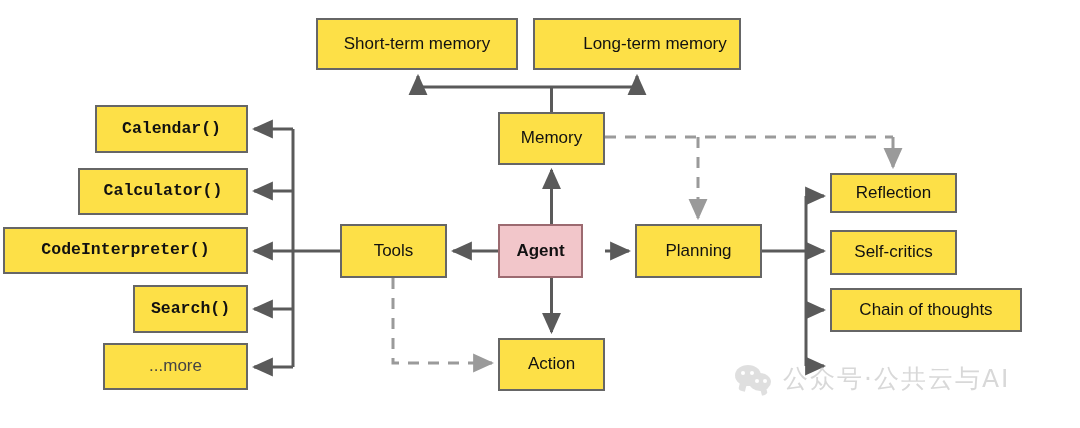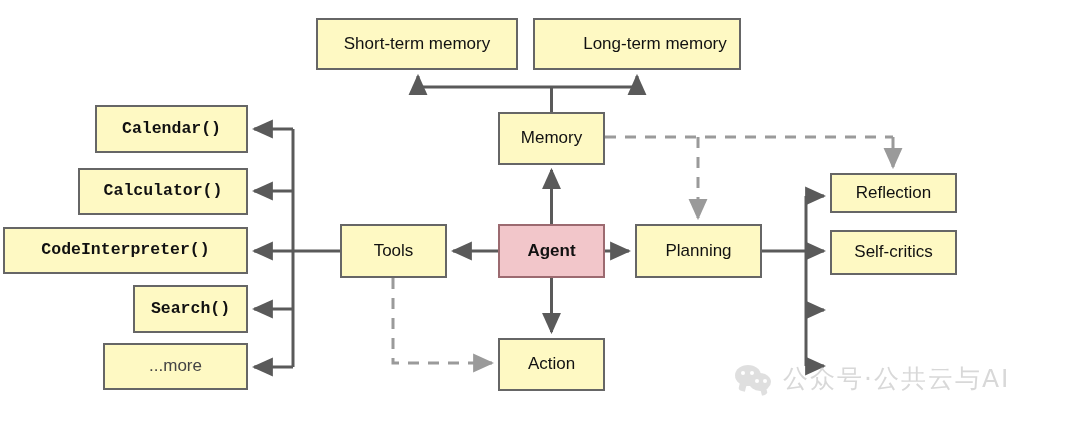--- a/index.html
+++ b/index.html
@@ -3,21 +3,21 @@
 <meta charset="utf-8">
 <style>
   html,body{margin:0;padding:0;background:#ffffff;}
   body{width:1080px;height:428px;overflow:hidden;
        font-family:"Liberation Sans","DejaVu Sans",sans-serif;}
   #stage{position:relative;width:1080px;height:428px;background:#fff;}
   svg.edges{position:absolute;left:0;top:0;width:1080px;height:428px;}
   .node{
     position:absolute;
     box-sizing:border-box;
-    background:#fef9c3;
+    background:#fde047;
     border:2px solid #666666;
     display:flex;align-items:center;justify-content:center;
     color:#111111;
     font-size:17px;
     line-height:1.1;
     text-align:center;
     white-space:nowrap;
     z-index:3;
   }
   .node.mono{
@@ -129,21 +129,21 @@
   </div>
 
   <div class="node" style="left:533px;top:18px;width:208px;height:52px;padding-left:36px;">
     <span>Long-term memory</span>
   </div>
 
   <div class="node" style="left:498px;top:112px;width:107px;height:53px;">
     <span>Memory</span>
   </div>
 
-  <div class="node agent" style="left:498px;top:224px;width:107px;height:54px;">
+  <div class="node agent" style="left:498px;top:224px;width:85px;height:54px;">
     <span>Agent</span>
   </div>
 
   <div class="node" style="left:340px;top:224px;width:107px;height:54px;">
     <span>Tools</span>
   </div>
 
   <div class="node" style="left:498px;top:338px;width:107px;height:53px;text-align:center;">
     <span>Action</span>
   </div>
@@ -173,20 +173,23 @@
   </div>
 
   <div class="node" style="left:830px;top:173px;width:127px;height:40px;">
     <span>Reflection</span>
   </div>
 
   <div class="node" style="left:830px;top:230px;width:127px;height:45px;">
     <span>Self-critics</span>
   </div>
 
+  <div class="node" style="left:830px;top:288px;width:192px;height:44px;">
+    <span>Chain of thoughts</span>
+  </div>
 
 
   <div class="watermark">
     <div class="wm-logo">
       <div class="b1"></div>
       <div class="d" style="left:6px;top:8px;"></div>
       <div class="d" style="left:15px;top:8px;"></div>
       <div class="b2"></div>
       <div class="d" style="left:20px;top:16px;"></div>
       <div class="d" style="left:28px;top:16px;"></div>

